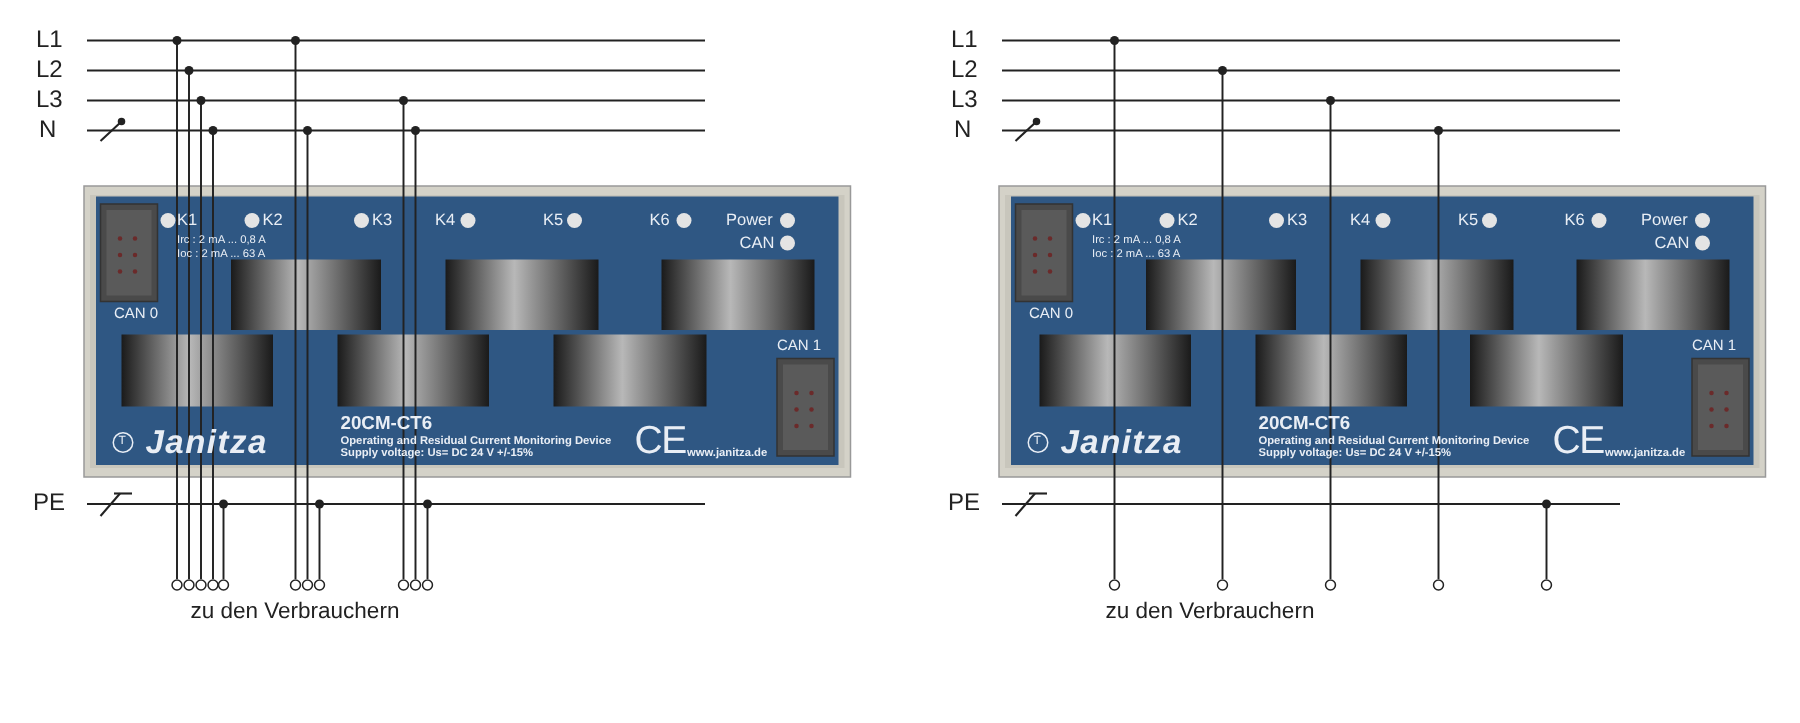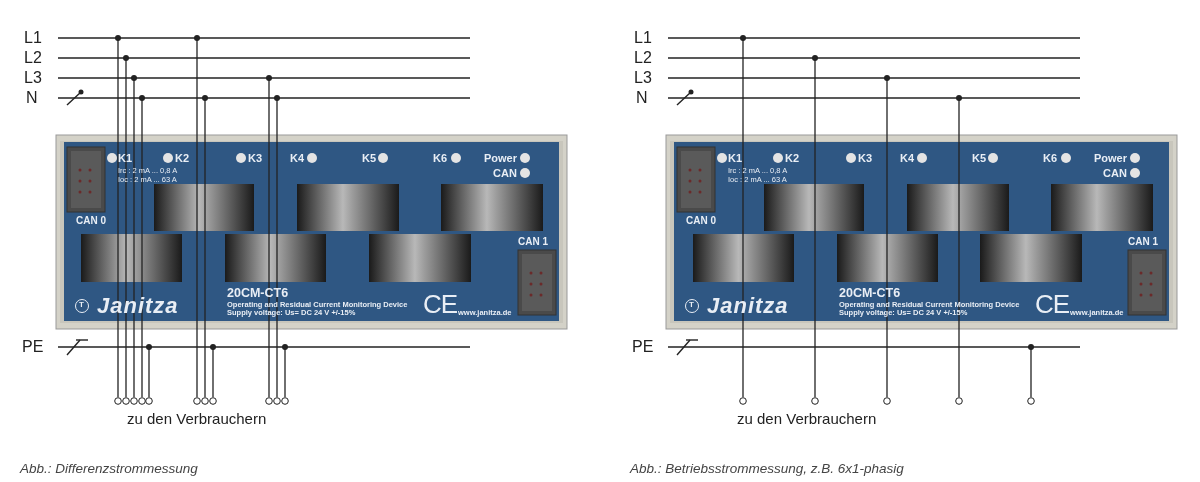--- a/index.html
+++ b/index.html
@@ -1,22 +1,22 @@
 <!DOCTYPE html>
 <html><head>
 <meta charset="utf-8">
 <style>
   html, body { margin:0; padding:0; background:#ffffff; }
   body { width:1200px; height:482px; position:relative; overflow:hidden; font-family:"Liberation Sans", sans-serif; }
-  .panel { position:absolute; top:11px; width:600px; height:421px; }
+  .panel { position:absolute; top:0; width:600px; height:421px; }
   .panel svg { position:absolute; left:0; top:0; }
   .lbl { position:absolute; font-size:16px; color:#222; font-family:"Liberation Sans", sans-serif; }
   .caption { position:absolute; font-size:13.5px; font-style:italic; color:#444; font-family:"Liberation Sans", sans-serif; }
   .consumers { position:absolute; font-size:15px; color:#222; font-family:"Liberation Sans", sans-serif; }
-  .dev-text { position:absolute; color:#e9eef5; font-family:"Liberation Sans", sans-serif; white-space:nowrap;font-weight:bold; }
+  .dev-text { position:absolute; color:#e9eef5; font-family:"Liberation Sans", sans-serif; white-space:nowrap; }
   .k { font-size:11px; }
   .spec { font-size:7.5px; font-weight:normal; line-height:9px; }
   .model { font-size:12.5px; font-weight:bold; }
   .sub { font-size:7.5px; font-weight:bold; line-height:9px; }
   .brand { font-size:22px; font-weight:bold; font-style:italic; letter-spacing:1px; }
   .ce { font-size:26px; font-weight:normal; letter-spacing:-1px; }
   .www { font-size:7.5px; font-weight:bold; }
 </style>
 </head>
 <body>
@@ -155,21 +155,20 @@
   <span class="dev-text k" style="left:518px;top:225px;font-size:10px;">CAN 1</span>
   <span class="dev-text" style="left:79px;top:289px;font-size:8px;">T</span>
   <span class="dev-text brand" style="left:97px;top:282px;">Janitza</span>
   <span class="dev-text model" style="left:227px;top:275px;">20CM-CT6</span>
   <span class="dev-text sub" style="left:227px;top:289px;">Operating and Residual Current Monitoring Device</span>
   <span class="dev-text sub" style="left:227px;top:297px;">Supply voltage: Us= DC 24 V +/-15%</span>
   <span class="dev-text ce" style="left:423px;top:278px;">CE</span>
   <span class="dev-text www" style="left:458px;top:297px;">www.janitza.de</span>
 
   <span class="consumers" style="left:127px;top:399px;">zu den Verbrauchern</span>
-  <span class="caption" style="left:20px;top:450px;">Abb.: Differenzstrommessung</span>
 </div>
 
 <div class="panel" style="left:610px;">
   <svg width="600" height="482">
     <defs>
       <linearGradient id="ctg2" x1="0" x2="1" y1="0" y2="0">
         <stop offset="0" stop-color="#1a1a1a"></stop>
         <stop offset="0.45" stop-color="#b8b8b8"></stop>
         <stop offset="0.55" stop-color="#9a9a9a"></stop>
         <stop offset="1" stop-color="#1a1a1a"></stop>
@@ -273,14 +272,13 @@
   <span class="dev-text k" style="left:518px;top:225px;font-size:10px;">CAN 1</span>
   <span class="dev-text" style="left:79px;top:289px;font-size:8px;">T</span>
   <span class="dev-text brand" style="left:97px;top:282px;">Janitza</span>
   <span class="dev-text model" style="left:229px;top:275px;">20CM-CT6</span>
   <span class="dev-text sub" style="left:229px;top:289px;">Operating and Residual Current Monitoring Device</span>
   <span class="dev-text sub" style="left:229px;top:297px;">Supply voltage: Us= DC 24 V +/-15%</span>
   <span class="dev-text ce" style="left:425px;top:278px;">CE</span>
   <span class="dev-text www" style="left:460px;top:297px;">www.janitza.de</span>
 
   <span class="consumers" style="left:127px;top:399px;">zu den Verbrauchern</span>
-  <span class="caption" style="left:20px;top:450px;">Abb.: Betriebsstrommessung, z.B. 6x1-phasig</span>
 </div>
 
 </body></html>

